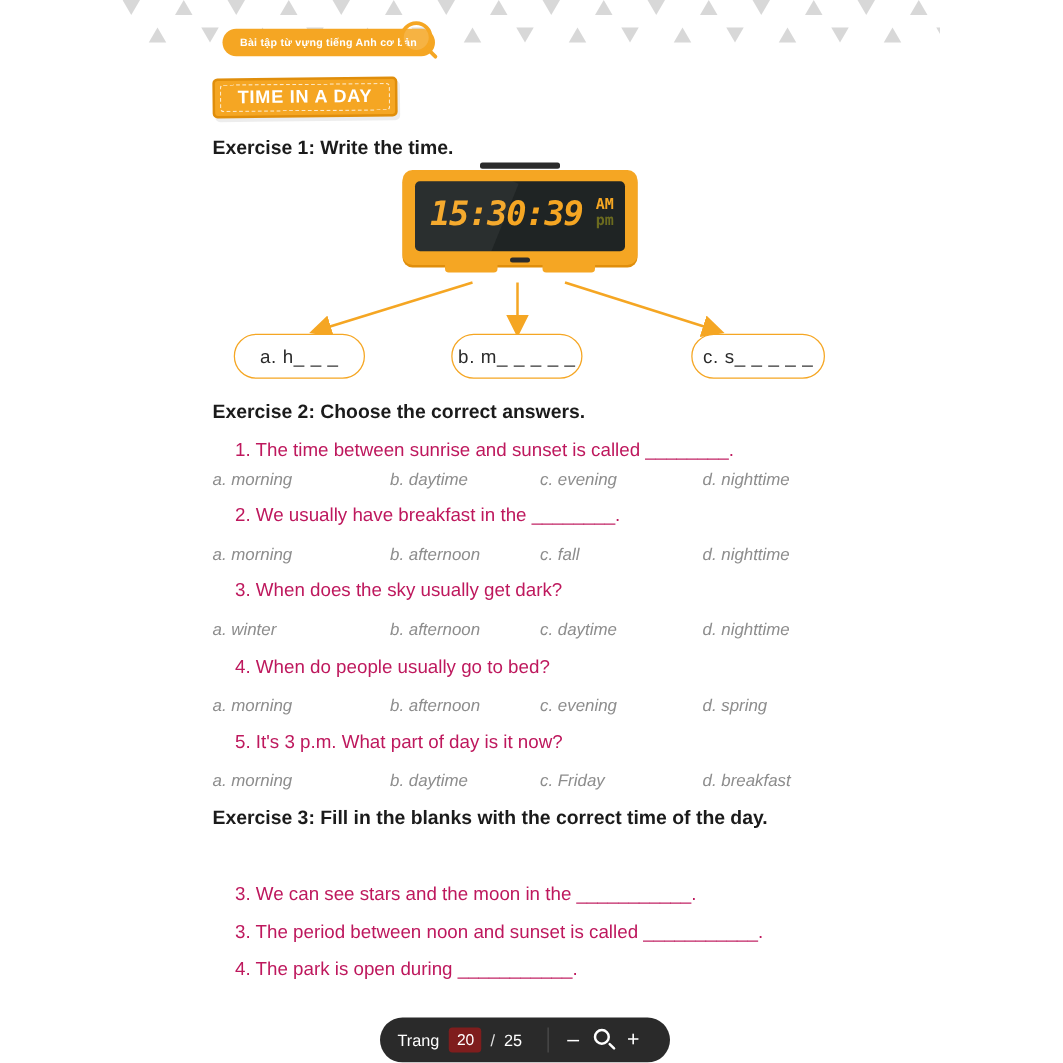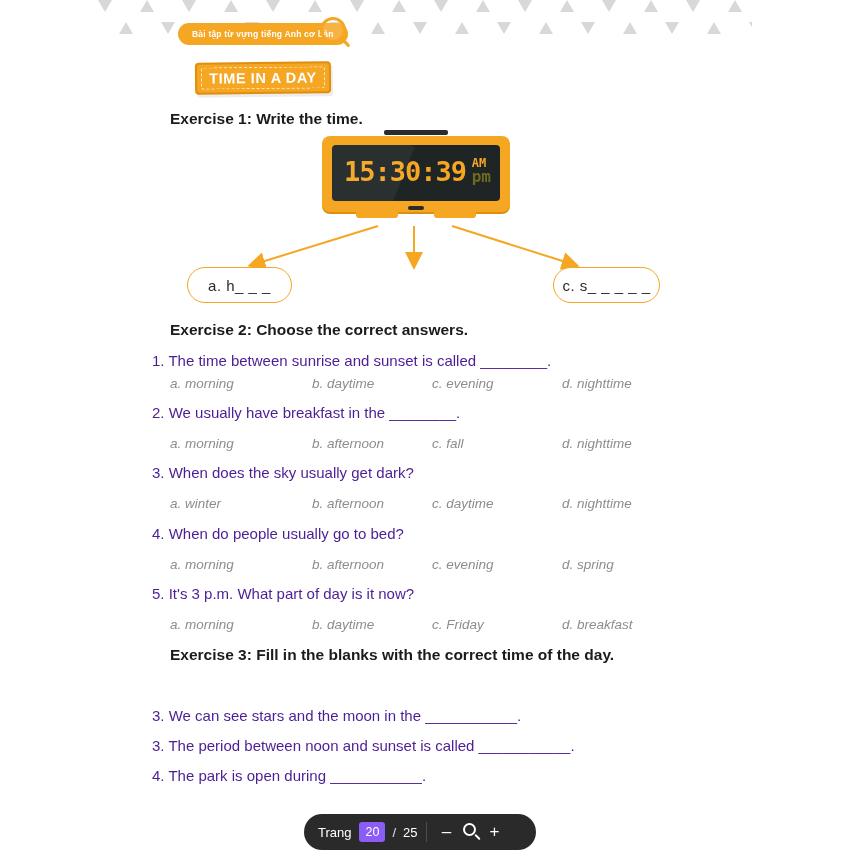--- a/index.html
+++ b/index.html
@@ -75,21 +75,21 @@
     width: 11px; height: 3px;
     background: #f5a623;
     transform: rotate(45deg);
     border-radius: 2px;
   }
 
   
   .title-banner {
     position: absolute;
     left: 170px; top: 62px;
-    width: 136px; height: 32px; margin-left: 25px;
+    width: 148px; height: 32px;
   }
   .title-banner .plate {
     position: absolute; inset: 0;
     background: #f5a623;
     border: 2px solid #e08e0b;
     border-radius: 4px;
     transform: rotate(-0.6deg);
     box-shadow: 2px 3px 0 rgba(0,0,0,.07);
   }
   .title-banner .plate::before {
@@ -111,23 +111,23 @@
   .ex-head {
     position: absolute;
     left: 170px;
     font-size: 15.5px;
     font-weight: bold;
     color: #1b1b1b;
     white-space: nowrap;
   }
   .q {
     position: absolute;
-    left: 152px;
+    left: 188px;
     font-size: 15px;
-    color: #4c1d95;
+    color: #be185d;
     white-space: nowrap;
   }
   .opts {
     position: absolute;
     left: 170px;
     width: 520px;
     font-size: 13.5px;
     font-style: italic;
     color: #8d8d8d;
     display: flex;
@@ -175,39 +175,40 @@
     background: rgba(255,255,255,.05);
     transform: rotate(22deg);
   }
   .clock-digits {
     position: absolute;
     left: 12px; top: 11px;
     color: #f5a623;
     font-family: "DejaVu Sans Mono", monospace;
     font-size: 27px;
     font-weight: bold;
+    font-style: italic;
     letter-spacing: -1px;
   }
   .clock-ampm {
     position: absolute;
     right: 9px; top: 12px;
     text-align: left;
     line-height: 13px;
   }
   .clock-ampm .am {
     color: #f5a623;
     font-family: "DejaVu Sans Mono", monospace;
     font-size: 12px;
     font-weight: bold;
     display: block;
   }
   .clock-ampm .pm {
     color: #6b6b1f;
     font-family: "DejaVu Sans Mono", monospace;
-    font-size: 16px;
+    font-size: 12px;
     font-weight: bold;
     display: block;
   }
   .clock-foot {
     position: absolute;
     top: 82px;
     height: 6px;
     background: #f5a623;
     border-radius: 0 0 3px 3px;
   }
@@ -244,29 +245,29 @@
     width: 232px; height: 36px;
     background: #2a2a2a;
     border-radius: 18px;
     display: flex; align-items: center;
     padding: 11px 14px;
     color: #ffffff;
     font-size: 13px;
   }
   .toolbar .lbl { margin-right: 8px; }
   .page-box {
-    background: #8b5cf6;
+    background: #7f1d1d;
     border-radius: 3px;
     min-width: 26px;
     height: 20px;
     display: flex; align-items: center; justify-content: center;
     font-size: 12.5px;
   }
   .toolbar .slash { margin: 0 7px; opacity: .85; }
-  .toolbar .total { }
+  .toolbar .total { margin-right: 12px; }
   .tb-sep {
     width: 1px; height: 20px;
     background: #4d4d4d;
     margin: 0 8px;
   }
   .tb-btn {
     width: 24px; height: 24px;
     display: flex; align-items: center; justify-content: center;
     font-size: 17px;
     color: #ffffff;
@@ -368,20 +369,21 @@
       <marker id="ah" markerWidth="9" markerHeight="9" refX="5" refY="4.5" orient="auto">
         <path d="M0,0 L9,4.5 L0,9 z" fill="#f5a623"></path>
       </marker>
     </defs>
     <line x1="378" y1="226" x2="255" y2="264" stroke="#f5a623" stroke-width="2" marker-end="url(#ah)"></line>
     <line x1="414" y1="226" x2="414" y2="262" stroke="#f5a623" stroke-width="2" marker-end="url(#ah)"></line>
     <line x1="452" y1="226" x2="572" y2="264" stroke="#f5a623" stroke-width="2" marker-end="url(#ah)"></line>
   </svg>
 
   <div class="bubble" style="left:187px; top:267px; width:105px;">a. h_ _ _</div>
+  <div class="bubble" style="left:361px; top:267px; width:105px;">b. m_ _ _ _ _</div>
   <div class="bubble" style="left:553px; top:267px; width:107px;">c. s_ _ _ _ _</div>
 
   <div class="ex-head" style="top:321px;">Exercise 2: Choose the correct answers.</div>
 
   <div class="q" style="top:352px;">1. The time between sunrise and sunset is called ________.</div>
   <div class="opts" style="top:376px;">
     <span class="opt-a">a. morning</span>
     <span class="opt-b">b. daytime</span>
     <span class="opt-c">c. evening</span>
     <span class="opt-d">d. nighttime</span>

